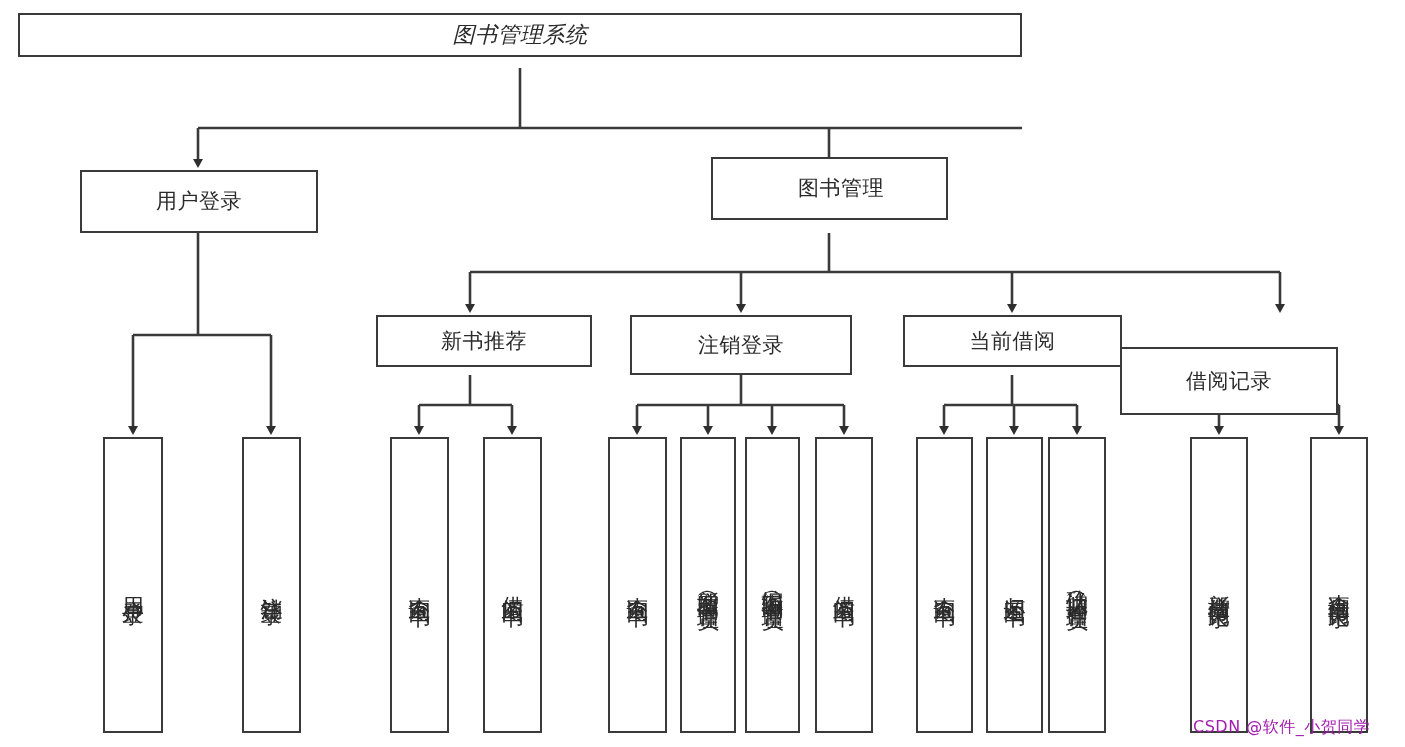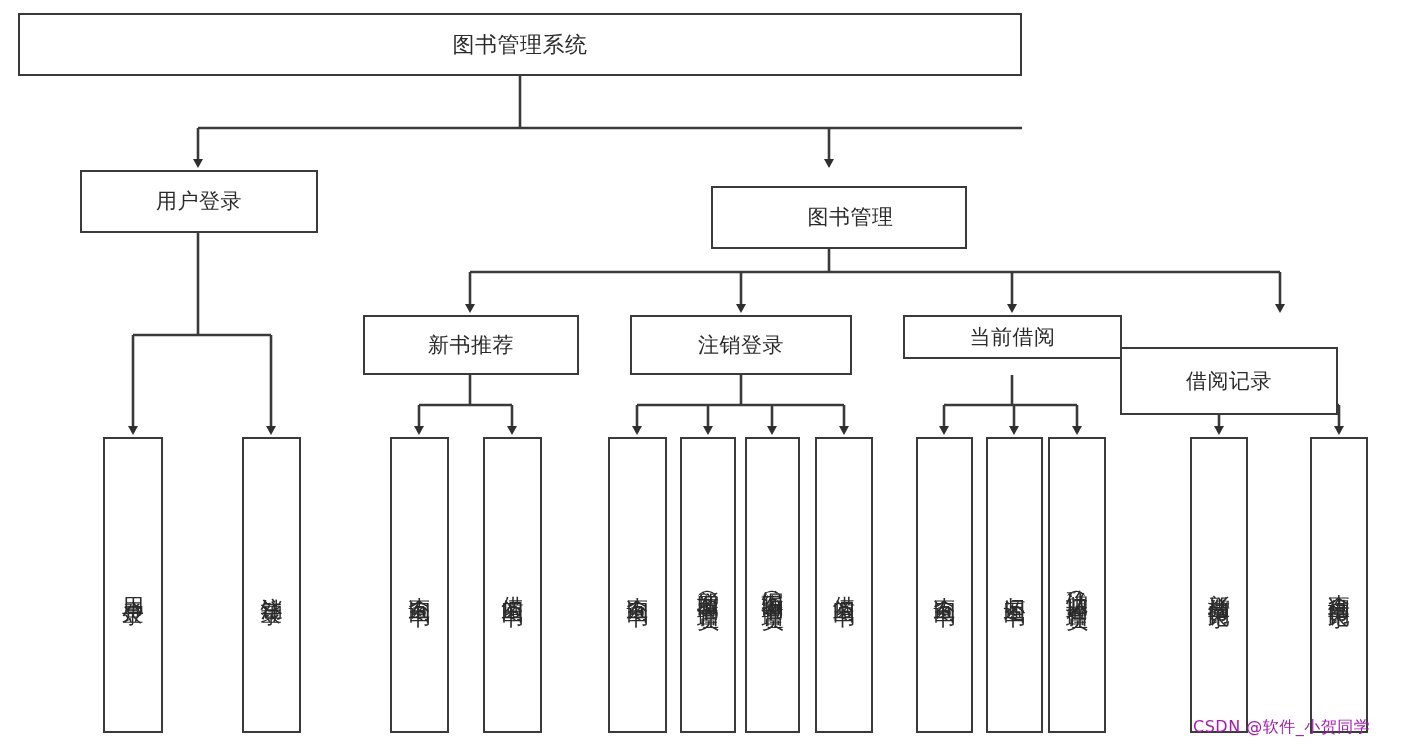--- a/index.html
+++ b/index.html
@@ -109,38 +109,38 @@
       <path d="M1014,405 L1014,427" marker-end="url(#arrow)"></path>
       <path d="M1077,405 L1077,427" marker-end="url(#arrow)"></path>
 
       <path d="M1280,375 L1280,405"></path>
       <path d="M1219,405 L1339,405"></path>
       <path d="M1219,405 L1219,427" marker-end="url(#arrow)"></path>
       <path d="M1339,405 L1339,427" marker-end="url(#arrow)"></path>
     </g>
   </svg>
 
-  <div class="node root" style="left:18px; top:13px; width:1004px; height:63px;">
+  <div class="node root" style="left:18px; top:13px; width:1004px; height:44px;font-style:italic;">
     <span class="node-label">图书管理系统</span>
   </div>
 
   <div class="node" style="left:80px; top:170px; width:238px; height:63px;">
     <span class="node-label">用户登录</span>
   </div>
-  <div class="node" style="left:711px; top:186px; width:256px; height:63px;padding-left:23px;">
+  <div class="node" style="left:711px; top:157px; width:237px; height:63px;padding-left:23px;">
     <span class="node-label">图书管理</span>
   </div>
 
-  <div class="node" style="left:363px; top:315px; width:216px; height:60px;font-family:Liberation Serif, serif;">
+  <div class="node" style="left:376px; top:315px; width:216px; height:52px;font-family:Liberation Serif, serif;">
     <span class="node-label">新书推荐</span>
   </div>
   <div class="node" style="left:630px; top:315px; width:222px; height:60px;">
     <span class="node-label">注销登录</span>
   </div>
-  <div class="node" style="left:903px; top:315px; width:219px; height:44px;">
+  <div class="node" style="left:903px; top:315px; width:219px; height:52px;">
     <span class="node-label">当前借阅</span>
   </div>
   <div class="node" style="left:1120px; top:315px; width:218px; height:68px;margin-top:32px;">
     <span class="node-label">借阅记录</span>
   </div>
 
   <div class="node vertical" style="left:103px; top:437px; width:60px; height:296px;">
     <span class="node-label">用户登录</span>
   </div>
   <div class="node vertical" style="left:242px; top:437px; width:59px; height:296px;">

